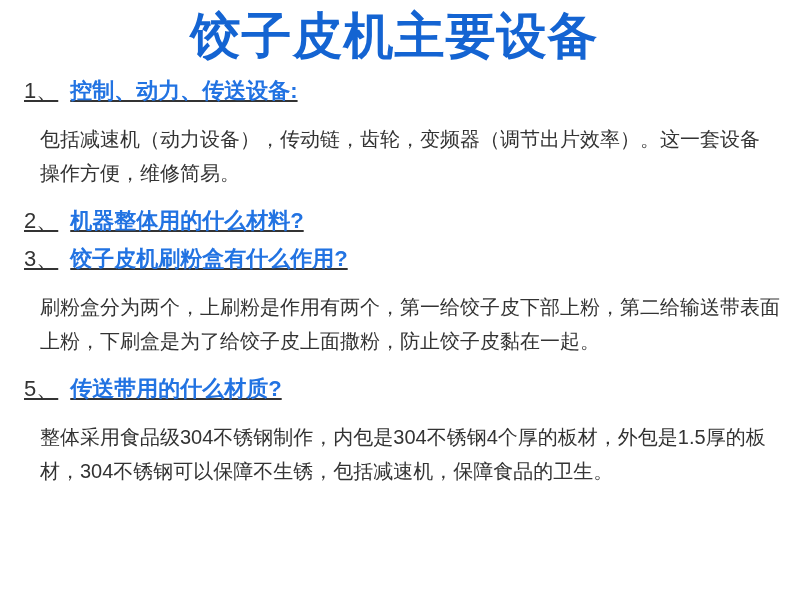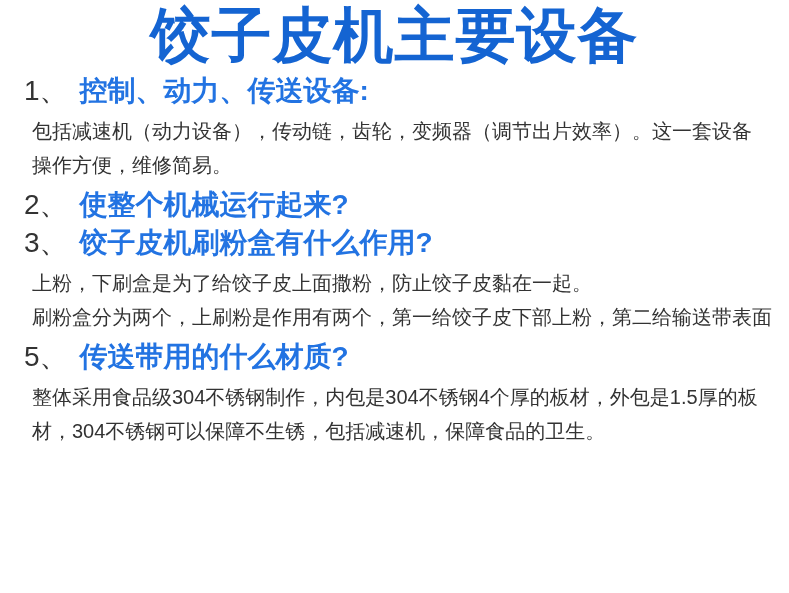--- a/index.html
+++ b/index.html
@@ -17,45 +17,46 @@
   }
   .page {
     width: 789px;
     height: 593px;
     padding: 0 24px;
     box-sizing: border-box;
     position: relative;
   }
   .page-title {
     text-align: center;
-    font-size: 60px;
+    font-size: 50px;
     line-height: 56px;
     font-weight: 900;
     letter-spacing: 1px;
     color: #1464d2;
     margin: 8px 0 12px 0;
     white-space: nowrap;
   }
   .section-heading {
-    font-size: 28px;
+    font-size: 22px;
     line-height: 30px;
     margin: 8px 0 5px 0;
     white-space: nowrap;
+    text-decoration: underline;
   }
   .heading-number {
     color: #333333;
     font-weight: 400;
     margin-right: 12px;
   }
   .heading-text {
     color: #2273e2;
     font-weight: 700;
   }
   .section-body {
-    margin: 8px;
+    margin: 16px;
   }
   .body-line {
     font-size: 20px;
     line-height: 34px;
     color: #333333;
     white-space: nowrap;
   }
 </style>
 </head>
 <body>
@@ -69,31 +70,31 @@
       <span class="heading-number">1、</span><span class="heading-text">控制、动力、传送设备:</span>
     </div>
     <div class="section-body">
       <div class="body-line">包括减速机（动力设备），传动链，齿轮，变频器（调节出片效率）。这一套设备</div>
       <div class="body-line">操作方便，维修简易。</div>
     </div>
   </div>
 
   <div class="section">
     <div class="section-heading">
-      <span class="heading-number">2、</span><span class="heading-text">使整个机械运行起来?</span>
+      <span class="heading-number">2、</span><span class="heading-text">机器整体用的什么材料?</span>
     </div>
   </div>
 
   <div class="section">
     <div class="section-heading">
       <span class="heading-number">3、</span><span class="heading-text">饺子皮机刷粉盒有什么作用?</span>
     </div>
     <div class="section-body">
+      <div class="body-line">刷粉盒分为两个，上刷粉是作用有两个，第一给饺子皮下部上粉，第二给输送带表面</div>
       <div class="body-line">上粉，下刷盒是为了给饺子皮上面撒粉，防止饺子皮黏在一起。</div>
-      <div class="body-line">刷粉盒分为两个，上刷粉是作用有两个，第一给饺子皮下部上粉，第二给输送带表面</div>
     </div>
   </div>
 
 
   <div class="section">
     <div class="section-heading">
       <span class="heading-number">5、</span><span class="heading-text">传送带用的什么材质?</span>
     </div>
     <div class="section-body">
       <div class="body-line">整体采用食品级304不锈钢制作，内包是304不锈钢4个厚的板材，外包是1.5厚的板</div>

